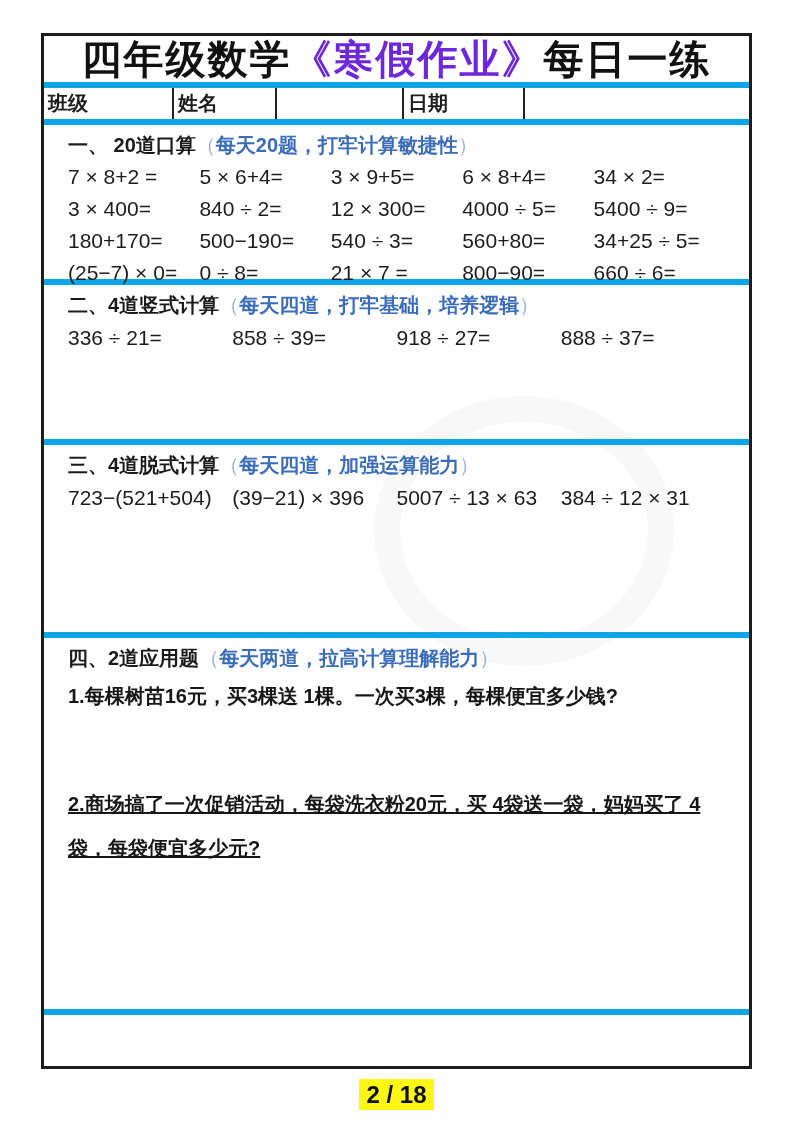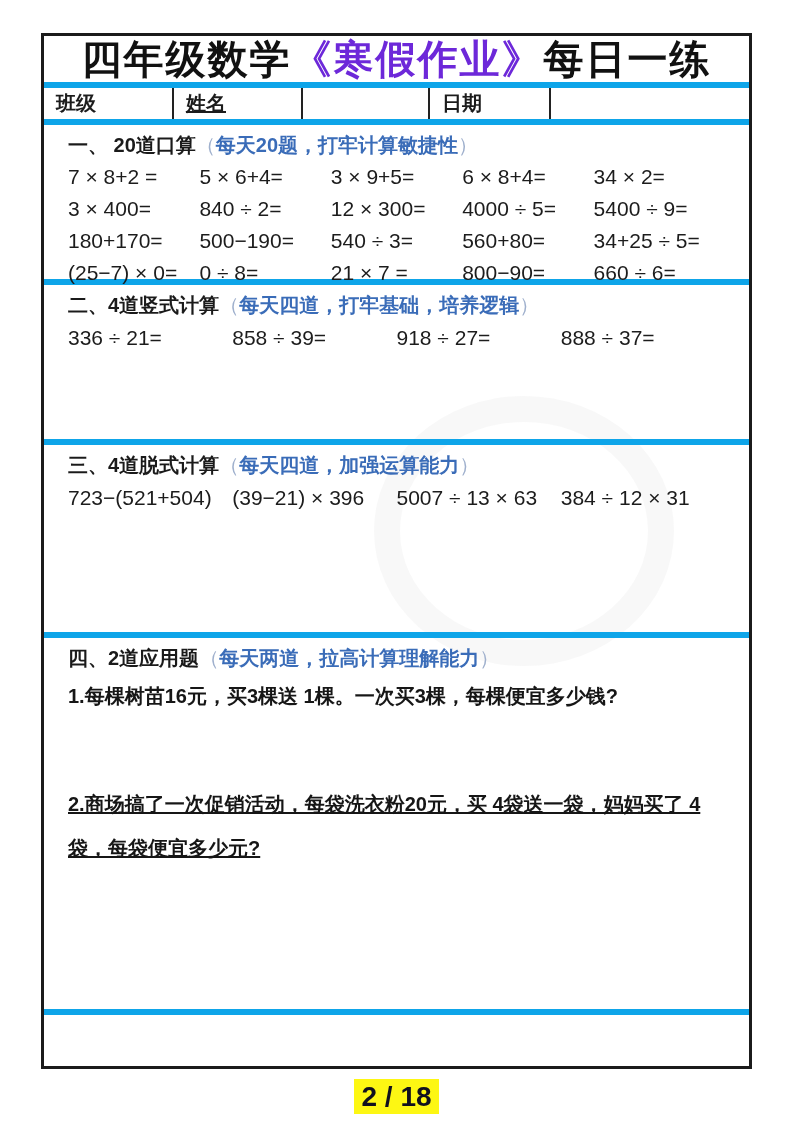--- a/index.html
+++ b/index.html
@@ -30,26 +30,26 @@
     height: 52px; flex: 0 0 52px;
     display: flex; align-items: center; justify-content: center;
     font-family: "Liberation Serif", serif;
     font-weight: 900; font-size: 40px; letter-spacing: 2px;
     color: #111; white-space: nowrap;
   }
   .title-red { color: #6d28d9; }
   .row-info { height: 37px; flex: 0 0 37px; display: flex; }
   .cell {
     display: flex; align-items: center;
-    padding-left: 12px;
+    padding-left: 4px;
     font-weight: 700; font-size: 20px;
     border-right: 2px solid #222;
   }
   .cell.c1 { width: 130px; }
-  .cell.c2 { width: 129px; text-decoration: underline; }
+  .cell.c2 { width: 103px; }
   .cell.c3 { width: 127px; }
   .cell.c4 { width: 121px; }
   .cell.c5 { flex: 1; border-right: none; }
   .section { padding: 5px 24px 0 24px; position: relative; }
   .sec-oral     { height: 160px; flex: 0 0 160px; }
   .sec-vertical { height: 160px; flex: 0 0 160px; }
   .sec-offform  { height: 193px; flex: 0 0 193px; }
   .sec-word     { height: 377px; flex: 0 0 377px; }
   .row-empty    { flex: 1; border-bottom: none; }
   .sec-head {
@@ -70,21 +70,21 @@
     font-size: 20px; font-weight: 700;
     line-height: 2.2; color: #161616;
   }
   .word-prob.p2 { margin-top: 64px; text-decoration: underline; }
   .page-num {
     position: absolute; left: 0; top: 1081px;
     width: 100%; text-align: center;
   }
   .page-num .hl {
     background: #fdf713; color: #10101e;
-    font-weight: 700; font-size: 28px;
+    font-weight: 700; font-size: 24px;
     padding: 2px 7px;
   }
 </style>
 </head>
 <body>
 
 <div class="sheet">
   <div class="watermark"></div>
 
   <div class="row row-title">

